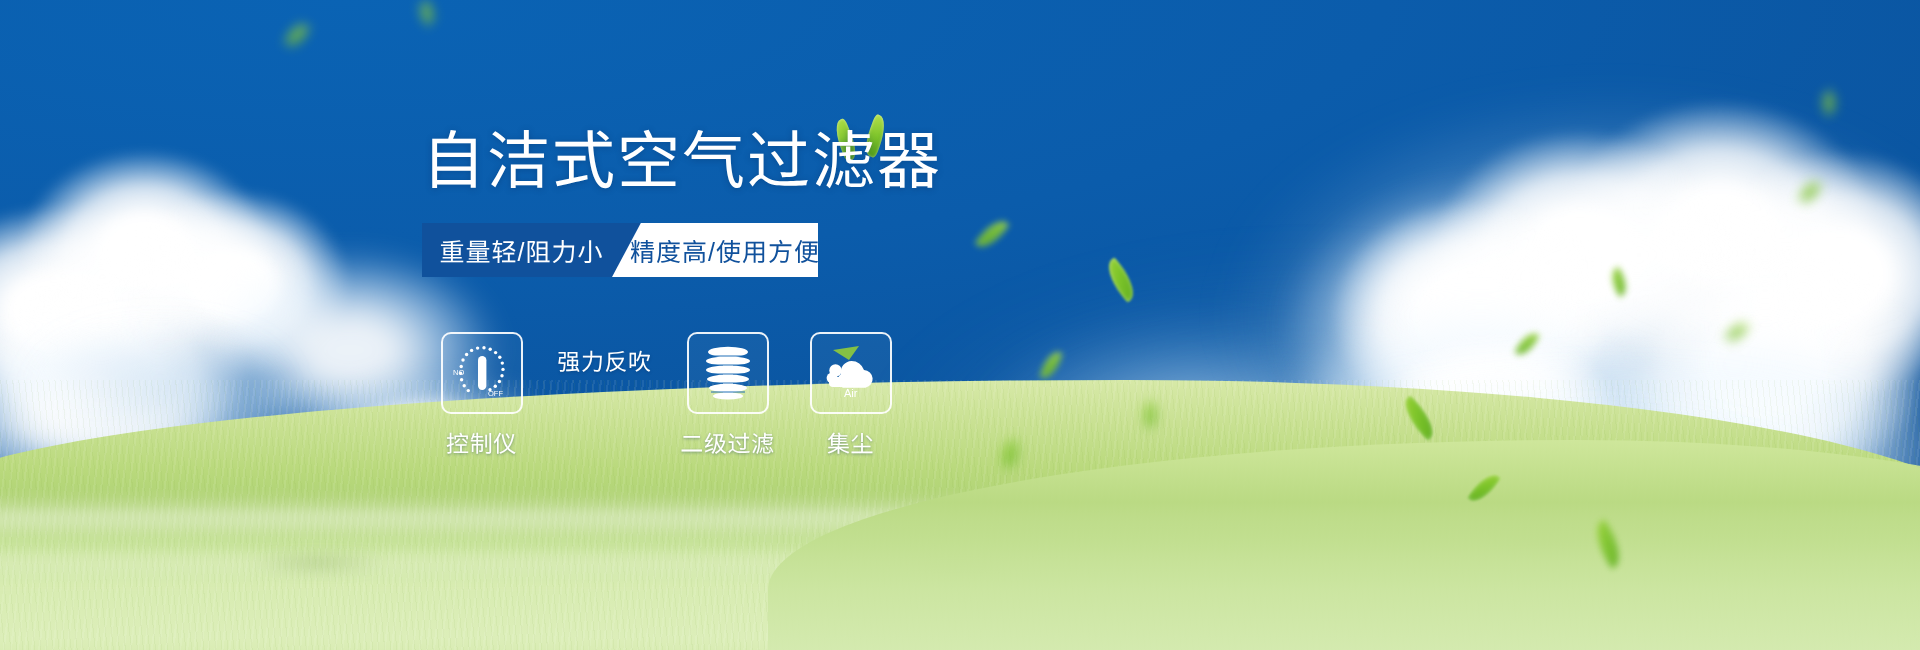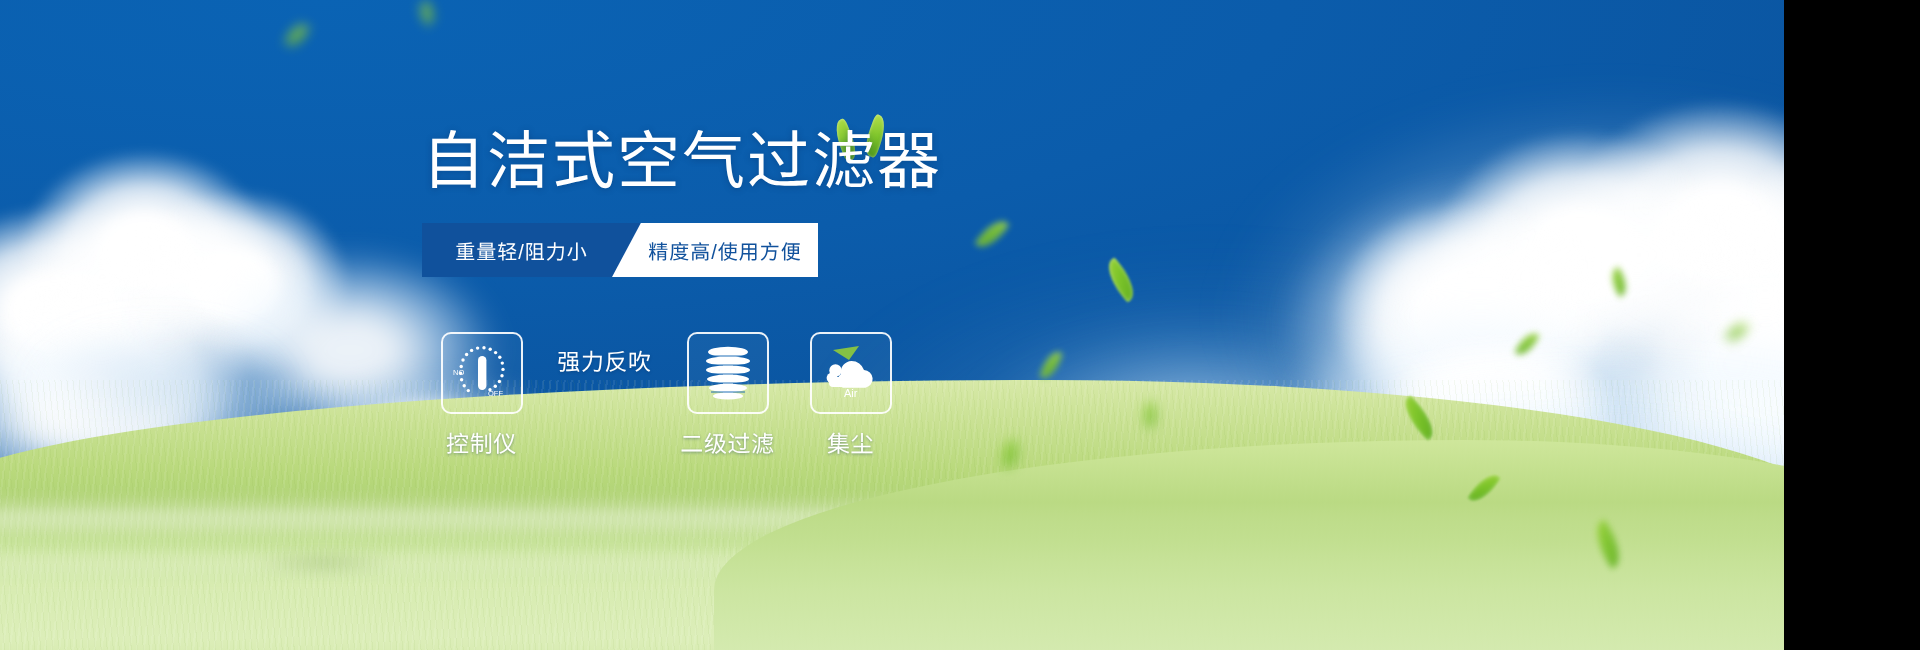--- a/index.html
+++ b/index.html
@@ -5,21 +5,21 @@
 <style>
   html, body {
     margin: 0;
     padding: 0;
     background: #000;
   }
   * { box-sizing: border-box; }
 
   .banner {
     position: relative;
-    width: 1784px;
+    width: 1920px;
     height: 650px;
     overflow: hidden;
     font-family: "Liberation Sans", "DejaVu Sans", sans-serif;
     background: #0b5cab;
     user-select: none;
   }
 
   
   .sky {
     position: absolute;
@@ -167,21 +167,21 @@
     height: 54px;
     width: 396px;
   }
   .tab {
     position: absolute;
     top: 0;
     height: 54px;
     display: flex;
     align-items: center;
     justify-content: center;
-    font-size: 20px;
+    font-size: 25px;
     letter-spacing: 1px;
     white-space: nowrap;
   }
   .tab-primary {
     left: 0;
     width: 223px;
     background: #10519c;
     color: #ffffff;
     clip-path: polygon(0 0, 100% 0, 86% 100%, 0 100%);
     padding-right: 24px;

